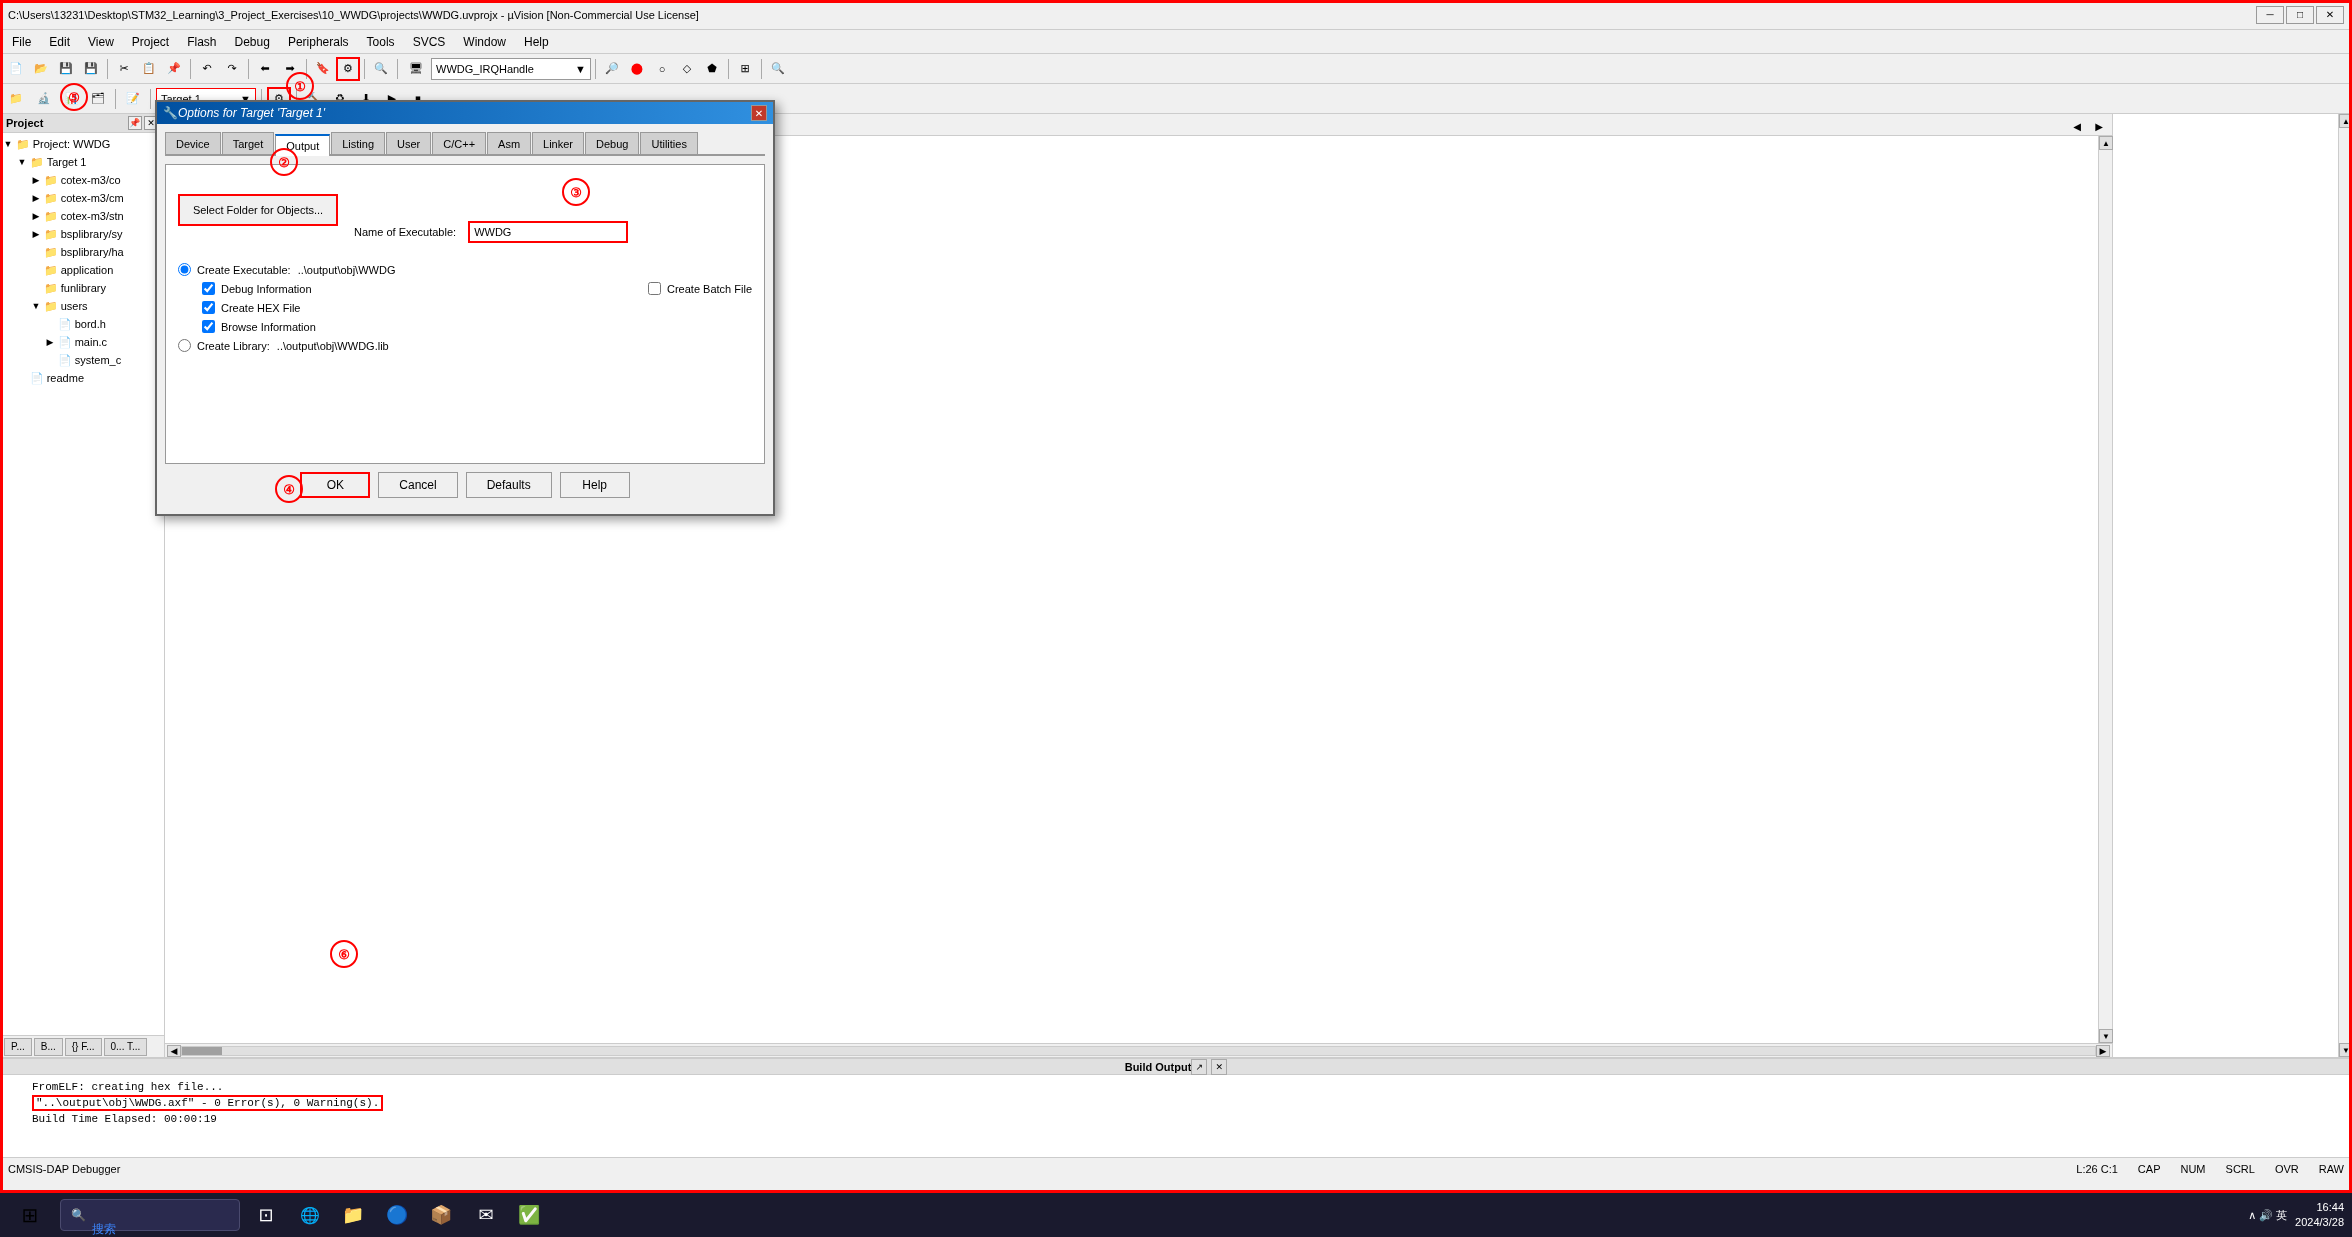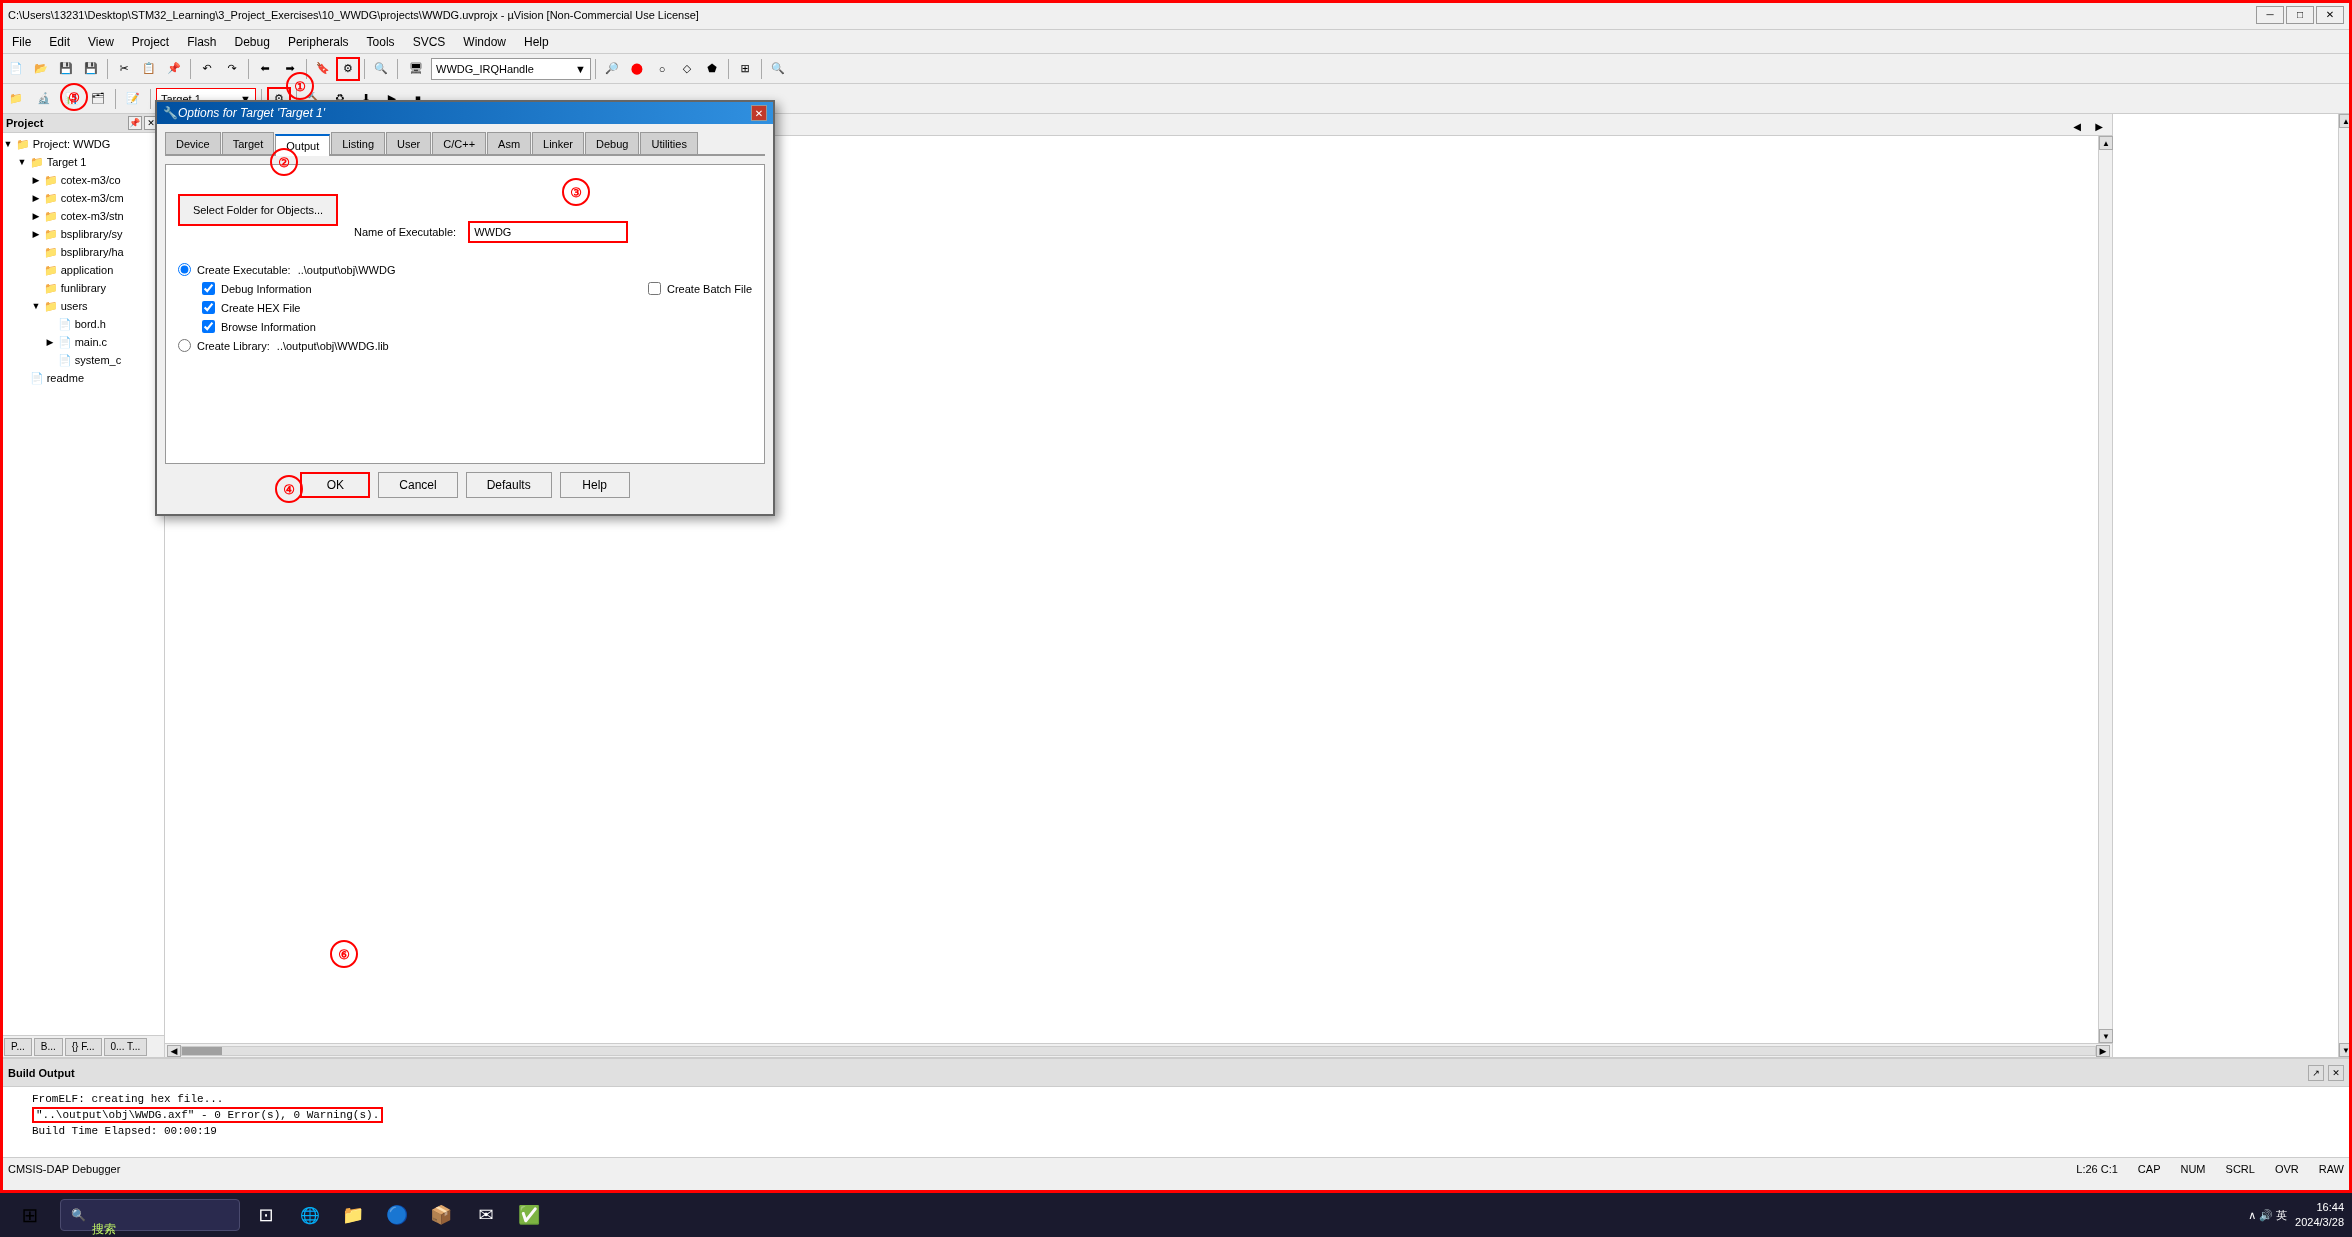--- a/index.html
+++ b/index.html
@@ -252,22 +252,22 @@
       display: flex;
       flex-direction: column;
     }
     .build-output-header {
       background: #e0e0e0;
       padding: 2px 8px;
       font-size: 11px;
       font-weight: bold;
       border-bottom: 1px solid #ccc;
       display: flex;
-      justify-content: space-between;
-      height: 28px;
+      justify-content: center;
+      height: 16px;
       align-items: center;
     }
     .build-output-content {
       flex: 1;
       font-family: 'Courier New', monospace;
       font-size: 11px;
       padding: 4px 8px;
       overflow: auto;
       background: white;
     }
@@ -313,21 +313,21 @@
       border: 1px solid #4a4a6e;
       height: 32px;
       display: flex;
       align-items: center;
       padding: 0 10px;
       gap: 6px;
       min-width: 180px;
       cursor: pointer;
       border-radius: 4px;
     }
-    .taskbar-search-text { color: #bef264; font-size: 12px; margin-top: 29px; }
+    .taskbar-search-text { color: #3b82f6; font-size: 12px; margin-top: 29px; }
     .taskbar-icon {
       width: 36px;
       height: 36px;
       display: flex;
       align-items: center;
       justify-content: center;
       font-size: 18px;
       cursor: pointer;
       color: white;
     }

